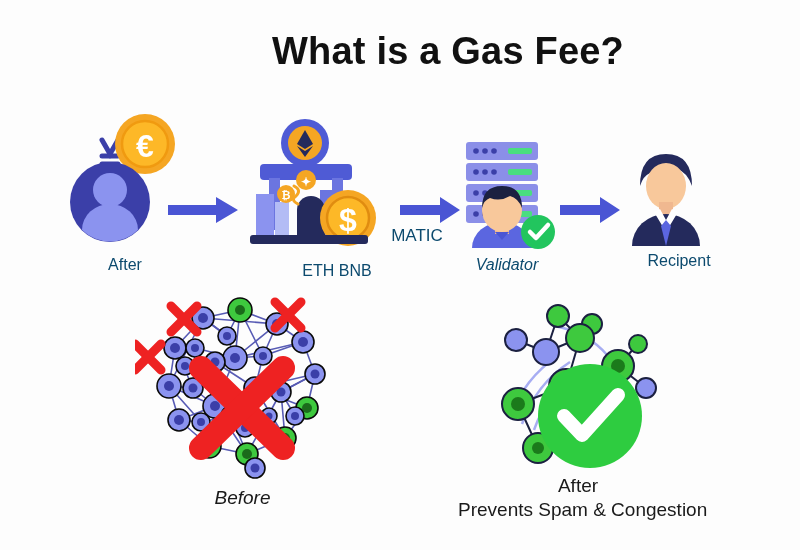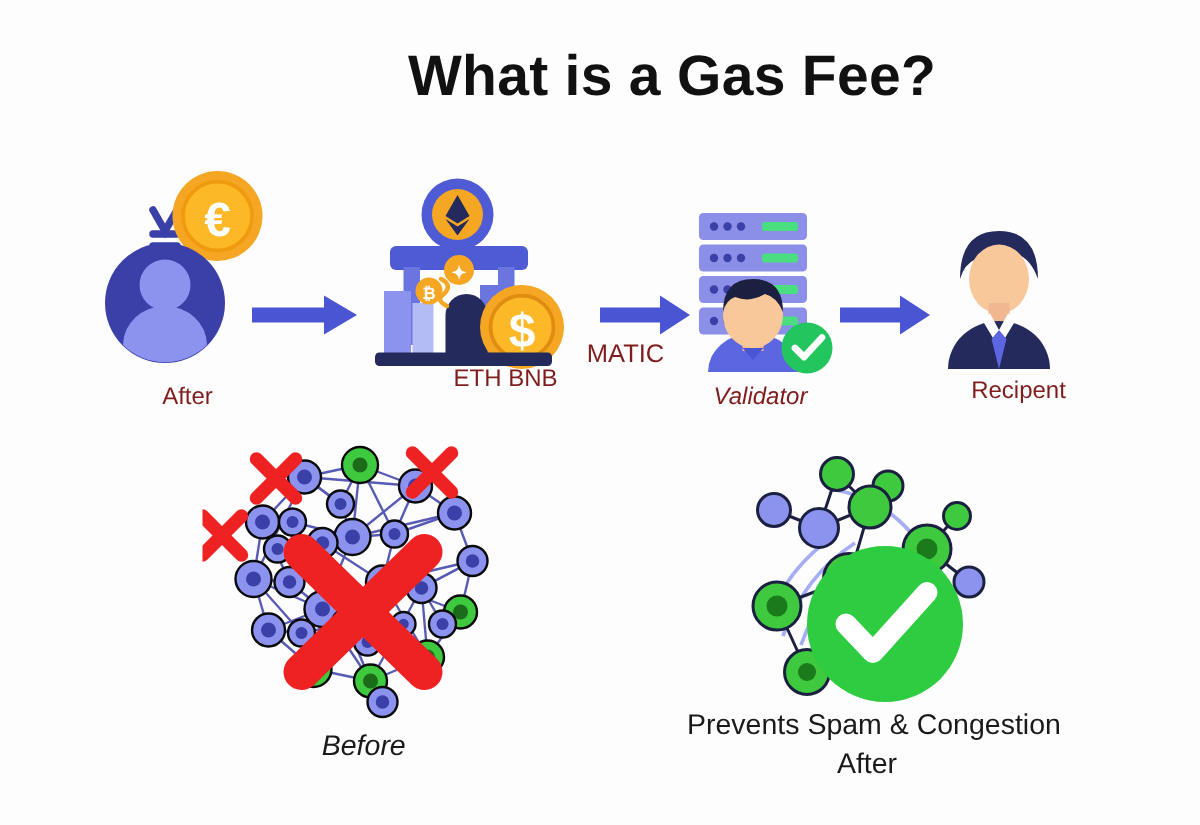--- a/index.html
+++ b/index.html
@@ -33,21 +33,21 @@
     color: #111111;
     letter-spacing: 0.2px;
     padding-left: 48px;
   }
 
   
   .flow-label {
     position: absolute;
     text-align: center;
     font-size: 16px;
-    color: #7f1d1d;
+    color: #0c4a6e;
     white-space: nowrap;
   }
 
   .node {
     position: absolute;
   }
 
   .svg-wrap { display: block; }
 
   
@@ -142,21 +142,21 @@
       <g>
         <circle cx="106" cy="100" r="28" fill="#f5a623"></circle>
         <circle cx="106" cy="100" r="21" fill="#fdb827"></circle>
         <circle cx="106" cy="100" r="21" fill="none" stroke="#e08c10" stroke-width="2.5"></circle>
         <text x="106" y="113" text-anchor="middle" font-family="Liberation Sans, sans-serif" font-size="32" font-weight="700" fill="#ffffff">$</text>
       </g>
 
       <rect x="8" y="117" width="118" height="9" rx="3" fill="#242a5c"></rect>
     </svg>
   </div>
-  <div class="flow-label" style="left:262px; top:244px; width:150px;">ETH BNB</div>
+  <div class="flow-label" style="left:262px; top:262px; width:150px;">ETH BNB</div>
 
   <div class="node" style="left:400px; top:196px;">
     <svg class="svg-wrap" width="62" height="28" viewBox="0 0 62 28">
       <path d="M0 9 L40 9 L40 1 L60 14 L40 27 L40 19 L0 19 Z" fill="#4a55d4"></path>
     </svg>
   </div>
   <div class="flow-label" style="left:382px; top:226px; width:70px; font-size:17px; font-weight:400;">MATIC</div>
 
   <div class="node" style="left:452px; top:140px;">
     <svg class="svg-wrap" width="110" height="112" viewBox="0 0 110 112">
@@ -347,17 +347,17 @@
         <circle cx="80" cy="152" r="15" fill="#3ec93e" stroke="#1b2040" stroke-width="2"></circle>
           <circle cx="80" cy="152" r="6" fill="#1b7a1b"></circle>
         <circle cx="136" cy="148" r="13" fill="#3ec93e" stroke="#1b2040" stroke-width="2"></circle>
       </g>
 
       <g>
         <circle cx="132" cy="120" r="52" fill="#2ecc40"></circle>
         <path d="M106 120 l18 19 l36 -40" stroke="#ffffff" stroke-width="14" fill="none" stroke-linecap="round" stroke-linejoin="round"></path>
       </g>
     </svg>
+    <div class="section-label" style="position:relative; margin-top:4px;">After</div>
     <div class="section-label sub" style="position:relative; margin-top:2px;">Prevents Spam &amp; Congestion</div>
-    <div class="section-label" style="position:relative; margin-top:4px;">After</div>
   </div>
 
 </div>
 
 </body></html>

